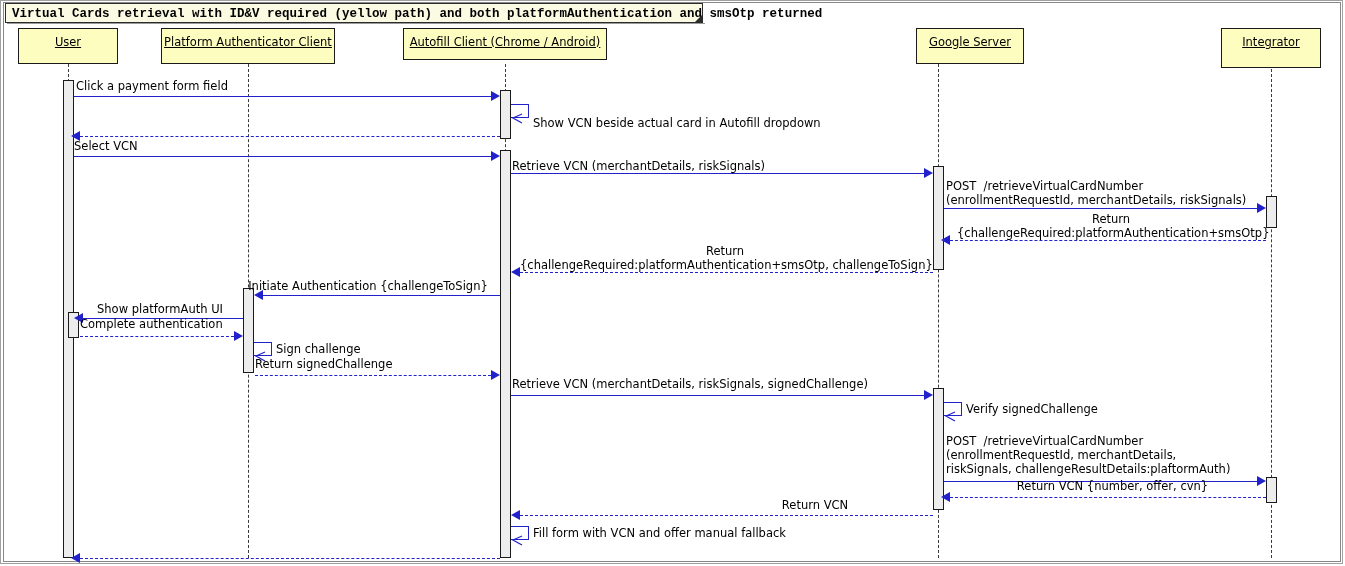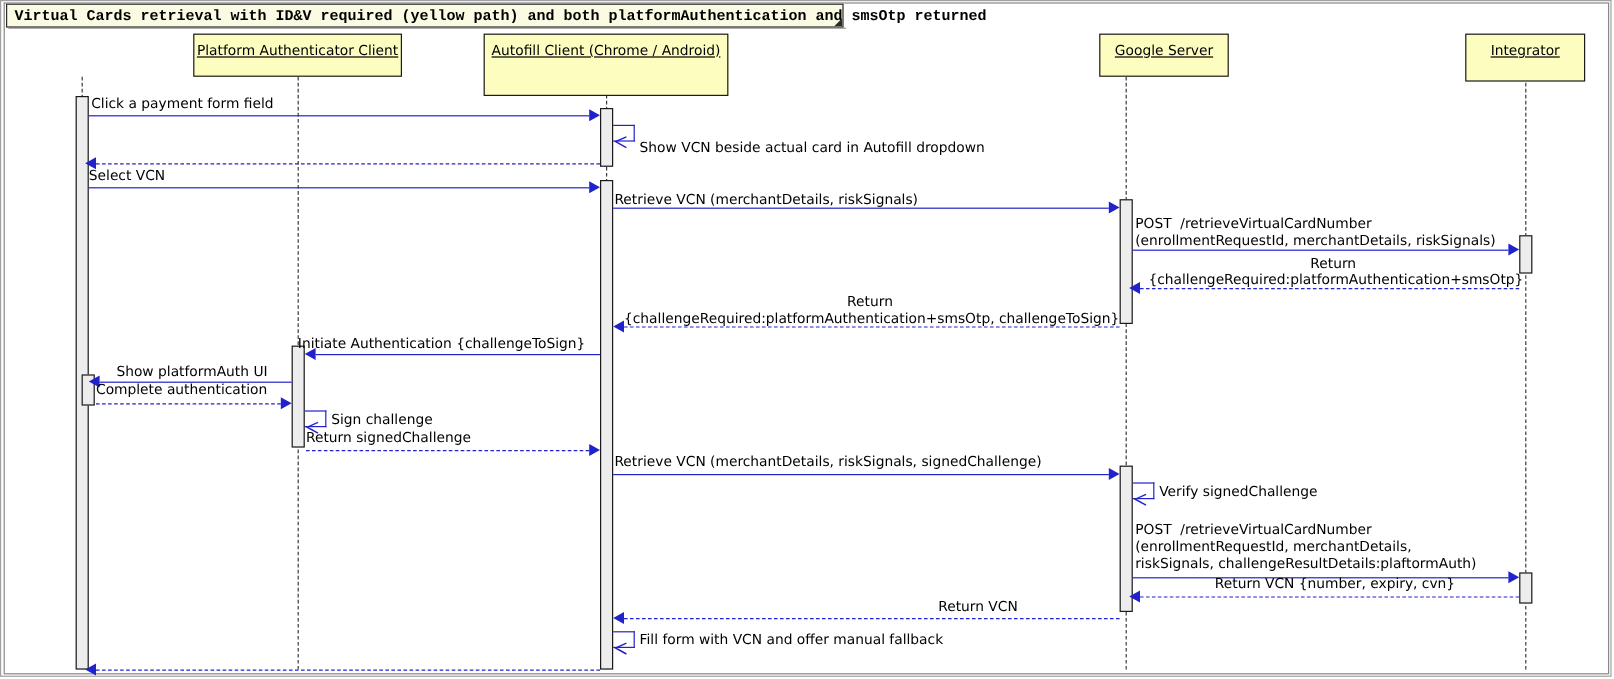--- a/index.html
+++ b/index.html
@@ -164,24 +164,27 @@
     <span class="title-fold"></span>
   </div>
   <div class="title-shadow" style="left:7px; top:23px; width:698px;"></div>
 
   <div class="lifeline" style="left:68px; top:64px; height:494px;"></div>
   <div class="lifeline" style="left:248px; top:64px; height:494px;"></div>
   <div class="lifeline" style="left:505px; top:64px; height:494px;"></div>
   <div class="lifeline" style="left:938px; top:64px; height:494px;"></div>
   <div class="lifeline" style="left:1271px; top:64px; height:494px;"></div>
 
+  <div class="participant" style="left:18px; top:28px; width:100px; height:36px;">
+    <span class="plabel">User</span>
+  </div>
   <div class="participant" style="left:161px; top:28px; width:174px; height:36px;">
     <span class="plabel">Platform Authenticator Client</span>
   </div>
-  <div class="participant" style="left:403px; top:28px; width:204px; height:52px;">
+  <div class="participant" style="left:403px; top:28px; width:204px; height:32px;">
     <span class="plabel">Autofill Client (Chrome / Android)</span>
   </div>
   <div class="participant" style="left:916px; top:28px; width:108px; height:36px;">
     <span class="plabel">Google Server</span>
   </div>
   <div class="participant" style="left:1221px; top:28px; width:100px; height:40px;">
     <span class="plabel">Integrator</span>
   </div>
 
   <div class="activation" style="left:63px; top:80px; width:11px; height:478px;"></div>
@@ -267,21 +270,21 @@
     <polyline points="12,2 3,6 12,11" fill="none" stroke="#2222cc" stroke-width="1.2"></polyline>
   </svg>
   <div class="msg-label" style="left:966px; top:402px;">Verify signedChallenge</div>
 
   <div class="msg-label" style="left:946px; top:434px;">POST  /retrieveVirtualCardNumber
 (enrollmentRequestId, merchantDetails,
 riskSignals, challengeResultDetails:plaftormAuth)</div>
   <div class="msg-line" style="left:944px; top:481px; width:313px;"></div>
   <div class="arrow-head right" style="left:1257px; top:476px;"></div>
 
-  <div class="msg-label right-align" style="left:960px; top:479px; width:305px;">Return VCN {number, expiry, cvn}</div>
+  <div class="msg-label right-align" style="left:960px; top:479px; width:305px;">Return VCN {number, offer, cvn}</div>
   <div class="msg-line dashed" style="left:950px; top:497px; width:316px;"></div>
   <div class="arrow-head left" style="left:941px; top:492px;"></div>
 
   <div class="msg-label right-align" style="left:700px; top:498px; width:230px;">Return VCN</div>
   <div class="msg-line dashed" style="left:520px; top:515px; width:413px;"></div>
   <div class="arrow-head left" style="left:511px; top:510px;"></div>
 
   <div class="self-loop" style="left:511px; top:526px; width:18px; height:14px;"></div>
   <svg class="arrow-open" style="left:510px; top:534px;" width="14" height="14" viewBox="0 0 14 14">
     <polyline points="12,2 3,6 12,11" fill="none" stroke="#2222cc" stroke-width="1.2"></polyline>

